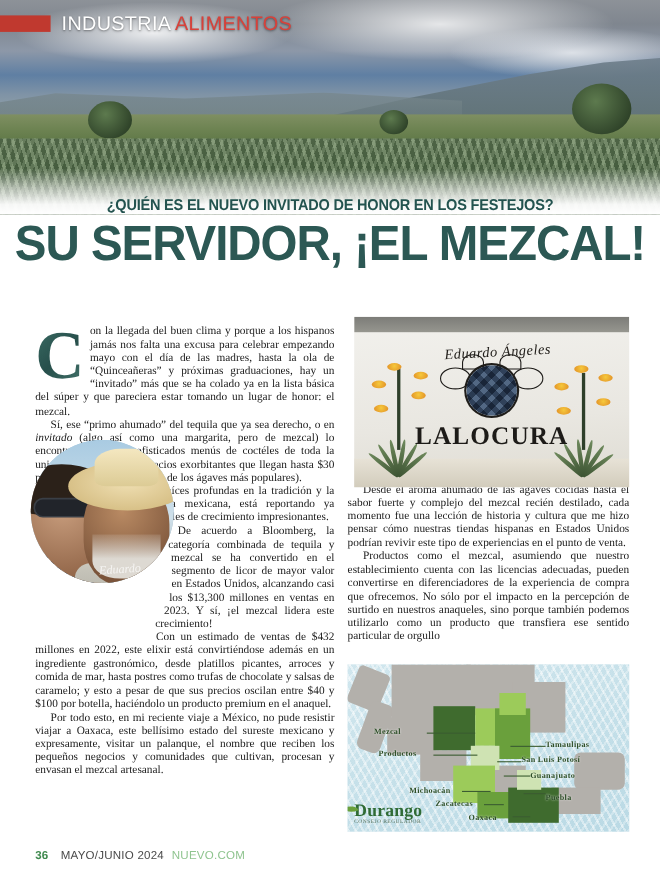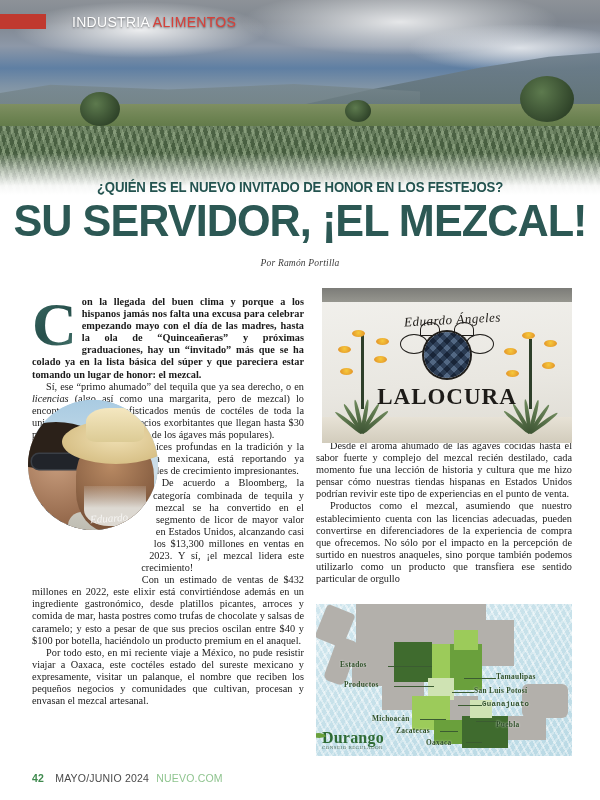--- a/index.html
+++ b/index.html
@@ -56,22 +56,22 @@
     background: linear-gradient(180deg, rgba(255,255,255,0) 0%, rgba(255,255,255,.55) 42%, rgba(255,255,255,.95) 78%, #fff 100%);
   }
 
   
   .topbar {
     position:absolute; left:0; top:14px; height:15px; width:100%;
     display:flex; align-items:center; z-index:6;
   }
   .topbar-swatch { width:46px; height:15px; background:#c0392f; }
   .topbar-text {
-    margin-left:26px; font-family:"Liberation Sans", sans-serif;
-    font-size:14px; letter-spacing:.3px; color:#ffffff;
+    margin-left:10px; font-family:"Liberation Sans", sans-serif;
+    font-size:18px; letter-spacing:.3px; color:#ffffff;
     text-shadow:0 1px 2px rgba(0,0,0,.45);
   }
   .topbar-text .accent { color:#d8413a; }
 
   
   .headline-wrap {
     position:absolute; left:0; top:179px; width:600px; text-align:center; z-index:7;
   }
   .kicker {
     font-family:"Liberation Sans", sans-serif;
@@ -91,21 +91,21 @@
 
   
   .col {
     position:absolute; top:296px; width:272px;
     font-size:10.3px; line-height:12.1px; color:#1a1a1a;
     text-align:justify; hyphens:auto;
   }
   .col.left  { left:32px;  }
   .col.right { left:316px; }
   .col p { margin:0; text-indent:14px; }
-  .col p.noindent { text-indent:0;font-weight:bold; }
+  .col p.noindent { text-indent:0; }
   .col p i { font-style:italic; }
 
   
   .dropcap {
     float:left; font-family:"Liberation Serif", serif; font-weight:bold;
     font-size:62px; line-height:52px; margin:2px 5px 0 0; color:#2f5f5a;
     background: linear-gradient(135deg,#3a6b64 0%, #274f4b 50%, #45756d 100%);
     -webkit-background-clip:text; background-clip:text; -webkit-text-fill-color:transparent;
   }
 
@@ -275,21 +275,20 @@
     <div class="topbar-swatch"></div>
     <div class="topbar-text">
       <span>INDUSTRIA</span>
       <span class="accent">ALIMENTOS</span>
     </div>
   </div>
 
   <div class="headline-wrap">
     <div class="kicker">¿QUIÉN ES EL NUEVO INVITADO DE HONOR EN LOS FESTEJOS?</div>
     <div class="bigtitle">SU SERVIDOR, ¡EL MEZCAL!</div>
-    <div class="byline">Por Ramón Portilla</div>
   </div>
 
   <div class="circlephoto">
     <div class="cp-sky"></div>
     <div class="cp-shirt-a"></div>
     <div class="cp-man-a"></div>
     <div class="cp-hair-a"></div>
     <div class="cp-glass-a"></div>
     <div class="cp-shirt-b"></div>
     <div class="cp-man-b"></div>
@@ -359,29 +358,29 @@
     <div class="mx light" style="left:116px; top:40px;  width:22px; height:34px;"></div>
     <div class="mx mid" style="left:134px; top:40px;  width:32px; height:46px;"></div>
     <div class="mx light" style="left:138px; top:26px;  width:24px; height:20px;"></div>
     <div class="mx pale" style="left:112px; top:74px;  width:26px; height:22px;"></div>
     <div class="mx light" style="left:96px;  top:92px;  width:38px; height:34px;"></div>
     <div class="mx mid" style="left:118px; top:116px; width:36px; height:24px;"></div>
     <div class="mx dark" style="left:146px; top:112px; width:46px; height:32px;"></div>
     <div class="mx pale" style="left:154px; top:96px;  width:22px; height:18px;"></div>
 
     <div id="map-labels">
-        <div class="maplabel" style="left: 24px; top: 56px;">Estados</div>
+        <div class="maplabel" style="left: 24px; top: 56px;">Mezcal</div>
         <div class="leaderline" style="left: 72px; top: 62px; width: 44px;"></div>
         <div class="maplabel" style="left: 28px; top: 76px;">Productos</div>
         <div class="leaderline" style="left: 78px; top: 82px; width: 40px;"></div>
         <div class="maplabel" style="left: 180px; top: 68px;">Tamaulipas</div>
         <div class="leaderline" style="left: 148px; top: 74px; width: 32px;"></div>
         <div class="maplabel" style="left: 158px; top: 82px;">San Luis Potosí</div>
         <div class="leaderline" style="left: 136px; top: 88px; width: 22px;"></div>
-        <div class="maplabel" style="left: 166px; top: 96px; font-family: Liberation Mono, monospace;">Guanajuato</div>
+        <div class="maplabel" style="left: 166px; top: 96px;">Guanajuato</div>
         <div class="leaderline" style="left: 142px; top: 101px; width: 24px;"></div>
         <div class="maplabel" style="left: 56px; top: 110px;">Michoacán</div>
         <div class="leaderline" style="left: 104px; top: 115px; width: 26px;"></div>
         <div class="maplabel" style="left: 180px; top: 116px;">Puebla</div>
         <div class="leaderline" style="left: 160px; top: 117px; width: 20px;"></div>
         <div class="maplabel" style="left: 80px; top: 122px;">Zacatecas</div>
         <div class="leaderline" style="left: 124px; top: 127px; width: 18px;"></div>
         <div class="maplabel" style="left: 110px; top: 134px;">Oaxaca</div>
         <div class="leaderline" style="left: 150px; top: 138px; width: 16px;"></div>
       </div>
@@ -389,32 +388,32 @@
     <div class="maplogo">
       <div class="maplogo-leaf"></div>
       <div class="ml-name">Durango</div>
       <div class="ml-sub">CONSEJO REGULADOR</div>
     </div>
   </div>
 
   <div class="col left">
     <span class="dropcap">C</span>
     <p class="noindent">on la llegada del buen clima y porque a los hispanos jamás nos falta una excusa para celebrar empezando mayo con el día de las madres, hasta la ola de “Quinceañeras” y próximas graduaciones, hay un “invitado” más que se ha colado ya en la lista básica del súper y que pareciera estar tomando un lugar de honor: el mezcal.</p>
-    <p>Sí, ese “primo ahumado” del tequila que ya sea derecho, o en <i>licencias</i> (algo así como una margarita, pero de mezcal) lo encontramos ya en sofisticados menús de coctéles de toda la unión americana y con precios exorbitantes que llegan hasta $30 por una onza de Tobalá (uno de los ágaves más populares).</p>
+    <p>Sí, ese “primo ahumado” del tequila que ya sea derecho, o en <i>invitado</i> (algo así como una margarita, pero de mezcal) lo encontramos ya en sofisticados menús de coctéles de toda la unión americana y con precios exorbitantes que llegan hasta $30 por una onza de Tobalá (uno de los ágaves más populares).</p>
     <div class="shape-circle"></div>
     <p>Este destilado, con sus raíces profundas en la tradición y la artesanía mexicana, está reportando ya niveles de crecimiento impresionantes.</p>
     <p>De acuerdo a Bloomberg, la categoría combinada de tequila y mezcal se ha convertido en el segmento de licor de mayor valor en Estados Unidos, alcanzando casi los $13,300 millones en ventas en 2023. Y sí, ¡el mezcal lidera este crecimiento!</p>
     <p>Con un estimado de ventas de $432 millones en 2022, este elixir está convirtiéndose además en un ingrediente gastronómico, desde platillos picantes, arroces y comida de mar, hasta postres como trufas de chocolate y salsas de caramelo; y esto a pesar de que sus precios oscilan entre $40 y $100 por botella, haciéndolo un producto premium en el anaquel.</p>
-    <p>Por todo esto, en mi reciente viaje a México, no pude resistir viajar a Oaxaca, este coctéles estado del sureste mexicano y expresamente, visitar un palanque, el nombre que reciben los pequeños negocios y comunidades que cultivan, procesan y envasan el mezcal artesanal.</p>
+    <p>Por todo esto, en mi reciente viaje a México, no pude resistir viajar a Oaxaca, este bellísimo estado del sureste mexicano y expresamente, visitar un palanque, el nombre que reciben los pequeños negocios y comunidades que cultivan, procesan y envasan el mezcal artesanal.</p>
   </div>
 
   <div class="col right" style="top:440px; width:256px;">
     <p>Desde el aroma ahumado de las agaves cocidas hasta el sabor fuerte y complejo del mezcal recién destilado, cada momento fue una lección de historia y cultura que me hizo pensar cómo nuestras tiendas hispanas en Estados Unidos podrían revivir este tipo de experiencias en el punto de venta.</p>
     <p>Productos como el mezcal, asumiendo que nuestro establecimiento cuenta con las licencias adecuadas, pueden convertirse en diferenciadores de la experiencia de compra que ofrecemos. No sólo por el impacto en la percepción de surtido en nuestros anaqueles, sino porque también podemos utilizarlo como un producto que transfiera ese sentido particular de orgullo</p>
   </div>
 
   <div class="footer">
-    <span class="pg">42</span>
+    <span class="pg">36</span>
     <span class="issue">MAYO/JUNIO 2024</span>
     <span class="site">NUEVO.COM</span>
   </div>
 
 </div>
 
 </body></html>

